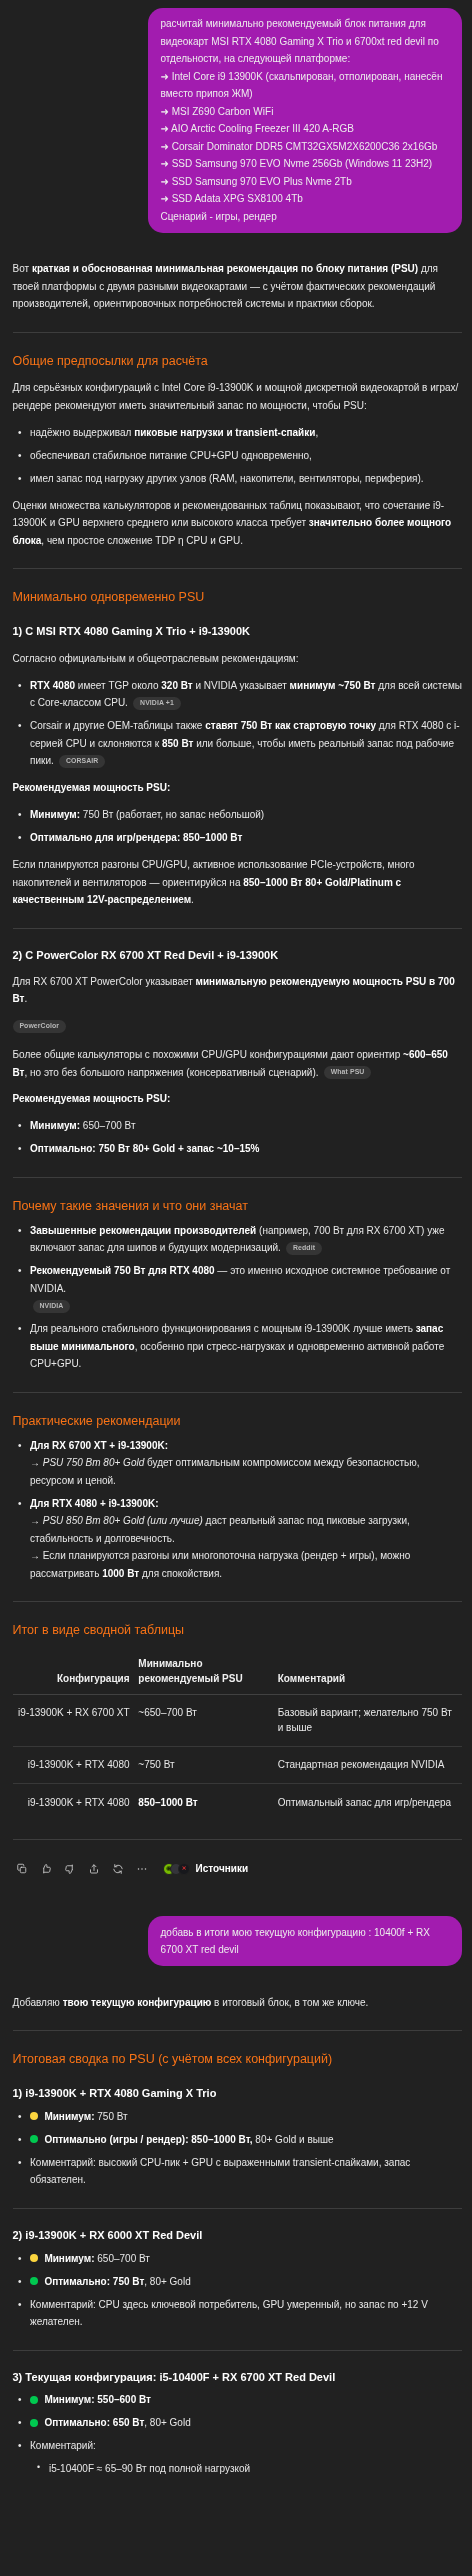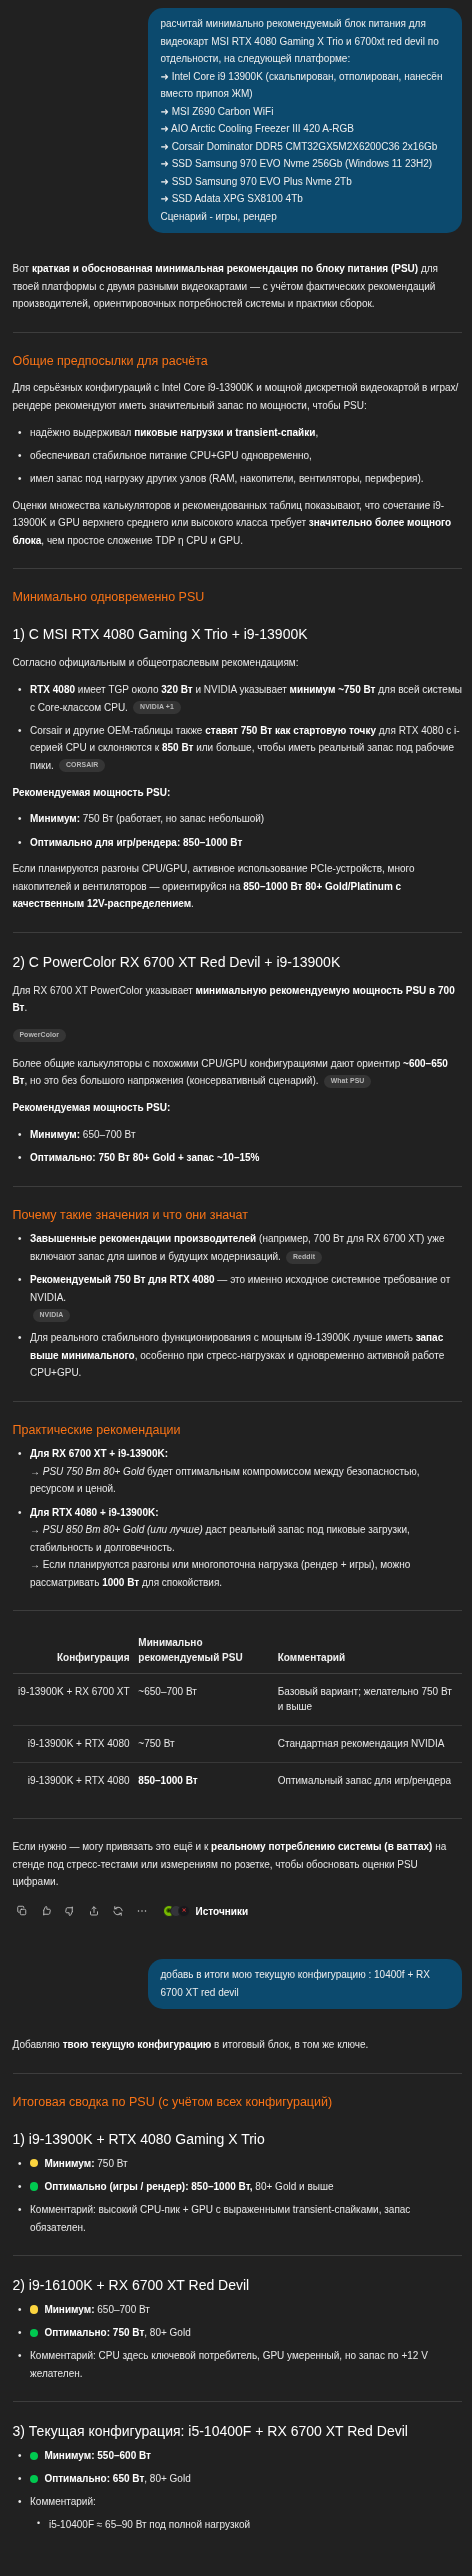--- a/index.html
+++ b/index.html
@@ -11,33 +11,33 @@
     line-height: 1.75;
     color: #e8e8e8;
     -webkit-font-smoothing: antialiased;
   }
   .thread { width: 472px; padding: 7.5px 10px 17.5px 12.5px; }
 
   
   .user-turn { display: flex; justify-content: flex-end; margin: 38px 0 27.6px; }
   .user-turn.first { margin-top: 0; }
   .user-bubble {
-    background: #0c4a6e;
+    background: #a21caf;
     border-radius: 15px;
     padding: 7.5px 12.5px;
     max-width: 314px;
     color: #ededed;
   }
   .u-line { white-space: pre-wrap; }
 
   
   .assistant-turn { margin: 0 0 5px; }
   .assistant-turn p { margin: 9.4px 0; }
   .assistant-turn h2 { font-size: 12.5px; line-height: 1.4; color: #f97316; margin: 20px 0 6.3px; font-weight: 400; }
-  .assistant-turn h3 { font-size: 14px; line-height: 1.45; color: #fff; margin: 17.5px 0 5px; font-weight: 400; }
+  .assistant-turn h3 { font-size: 11px; line-height: 1.45; color: #fff; margin: 17.5px 0 5px; font-weight: 700; }
   hr.divider { border: none; border-top: 0.6px solid #3d3d3d; margin: 19px 0; }
   strong, .b { font-weight: 700; color: #fff; margin-top: 28px; }
   .i { font-style: italic; }
 
   ul.list { list-style: none; margin: 3.8px 0 8.8px; }
   ul.list > li { position: relative; padding-left: 17.5px; margin: 5.6px 0; }
   ul.list > li::before { content: "•"; position: absolute; left: 5.6px; top: 0; color: #e8e8e8; }
   ul.sublist { list-style: none; margin: 2.5px 0 0; }
   ul.sublist > li { position: relative; padding-left: 19px; margin: 5px 0; }
   ul.sublist > li::before { content: "•"; position: absolute; left: 6.9px; top: 0; color: #e8e8e8; font-size: 8.8px; }
@@ -185,20 +185,21 @@
           <span class="li-line"><span class="b ">Для RX 6700 XT + i9-13900K:</span></span>
           <div class="li-line"><span>→ </span><span class="i">PSU 750 Вт 80+ Gold</span><span> будет оптимальным компромиссом между безопасностью, ресурсом и ценой.</span></div>
         </li>
         <li>
           <span class="li-line"><span class="b ">Для RTX 4080 + i9-13900K:</span></span>
           <div class="li-line"><span>→ </span><span class="i">PSU 850 Вт 80+ Gold (или лучше)</span><span> даст реальный запас под пиковые загрузки, стабильность и долговечность.</span></div>
           <div class="li-line"><span>→ Если планируются разгоны или многопоточна нагрузка (рендер + игры), можно рассматривать </span><span class="b ">1000 Вт</span><span> для спокойствия.</span></div>
         </li>
       </ul>
       <hr class="divider">
+      <h2>Итог в виде сводной таблицы</h2>
       <table class="summary">
         <thead>
           <tr>
             <th class="c0">Конфигурация</th>
             <th class="c1">Минимально рекомендуемый PSU</th>
             <th class="c2">Комментарий</th>
           </tr>
         </thead>
         <tbody>
           <tr>
@@ -212,21 +213,20 @@
             <td class="c2"><span>Стандартная рекомендация NVIDIA</span></td>
           </tr>
           <tr>
             <td class="c0"><span>i9-13900K + RTX 4080</span></td>
             <td class="c1"><span class="b ">850–1000 Вт</span></td>
             <td class="c2"><span>Оптимальный запас для игр/рендера</span></td>
           </tr>
         </tbody>
       </table>
       <hr class="divider">
-      <p><span>Если нужно — могу привязать это ещё и к </span><span class="b ">реальному потреблению системы (в ваттах)</span><span> на стенде под стресс-тестами или измерениям по розетке, чтобы обосновать оценки PSU цифрами.</span></p>
       <div class="actions">
         <div class="icon-btn">
           <svg viewBox="0 0 24 24">
             <rect x="8.5" y="8.5" width="11" height="11" rx="2.5"></rect>
             <path d="M15.5 5.5v-1a2 2 0 0 0-2-2h-8a2 2 0 0 0-2 2v8a2 2 0 0 0 2 2h1"></path>
           </svg>
         </div>
         <div class="icon-btn">
           <svg viewBox="0 0 24 24">
             <path d="M7.5 10.5v9.5"></path>
@@ -284,21 +284,21 @@
           <span class="li-line"><span class="dot yellow"></span><span class="b ">Минимум:</span><span> 750 Вт</span></span>
         </li>
         <li>
           <span class="li-line"><span class="dot green"></span><span class="b ">Оптимально (игры / рендер): 850–1000 Вт,</span><span> 80+ Gold и выше</span></span>
         </li>
         <li>
           <span class="li-line"><span>Комментарий: высокий CPU-пик + GPU с выраженными transient-спайками, запас обязателен.</span></span>
         </li>
       </ul>
       <hr class="divider">
-      <h3>2) i9-16100K + RX 6700 XT Red Devil</h3>
+      <h3>2) i9-13900K + RX 6000 XT Red Devil</h3>
       <ul class="list">
         <li>
           <span class="li-line"><span class="dot yellow"></span><span class="b ">Минимум:</span><span> 650–700 Вт</span></span>
         </li>
         <li>
           <span class="li-line"><span class="dot green"></span><span class="b ">Оптимально: 750 Вт</span><span>, 80+ Gold</span></span>
         </li>
         <li>
           <span class="li-line"><span>Комментарий: CPU здесь ключевой потребитель, GPU умеренный, но запас по +12 V желателен.</span></span>
         </li>

